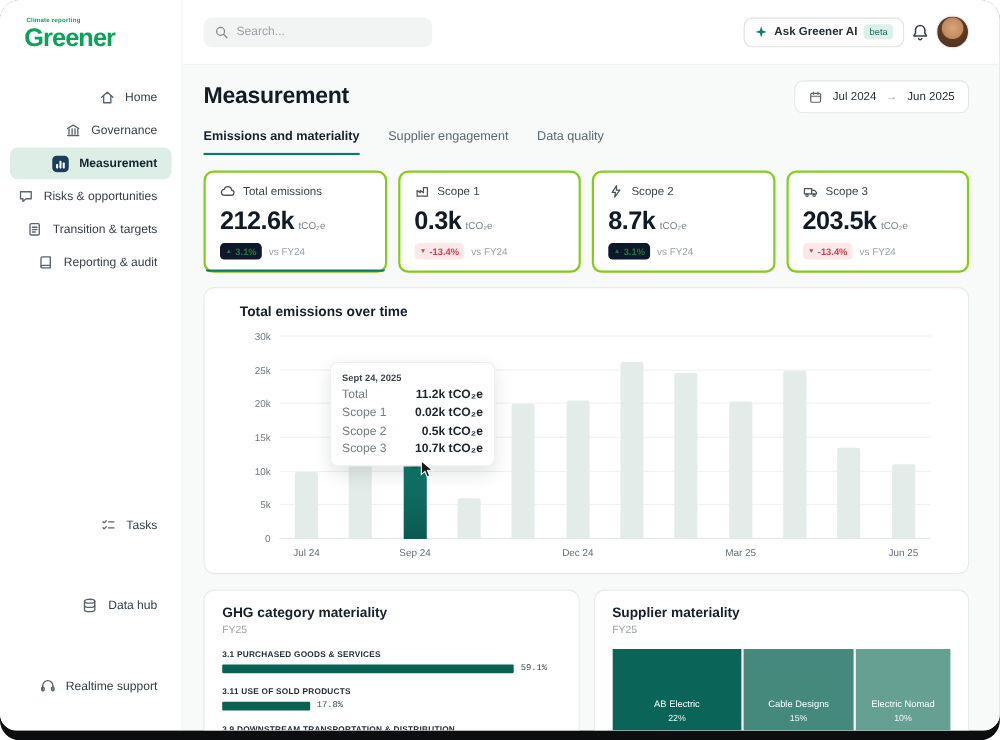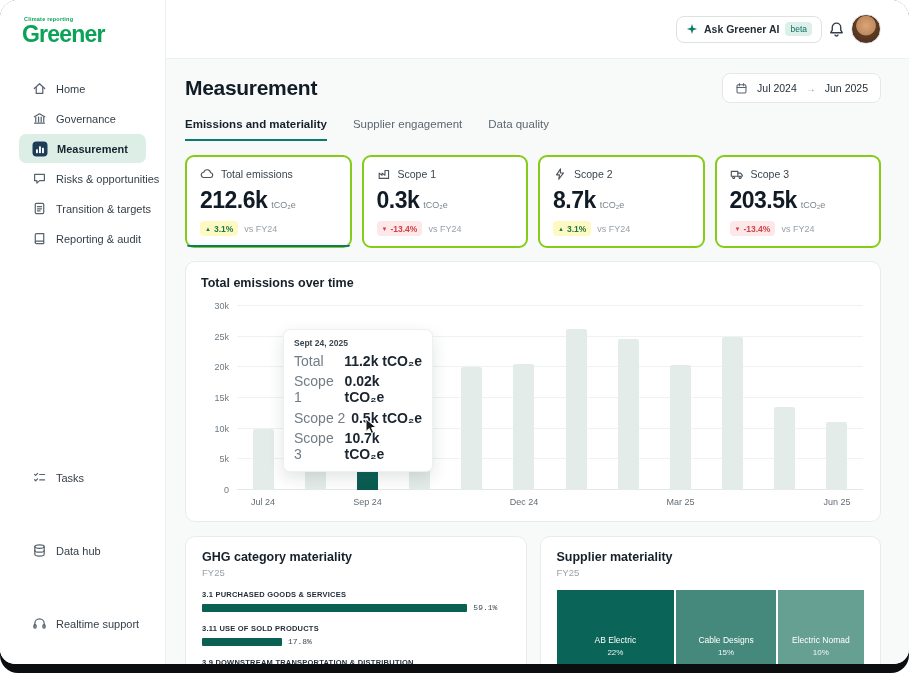--- a/index.html
+++ b/index.html
@@ -7,21 +7,21 @@
   .frame { position:relative; width:909px; height:673px; background:#0b0d0e; border-radius:18px; overflow:hidden; }
   .app { position:absolute; top:0; left:0; right:0; bottom:9px; background:#ffffff; border-radius:15px; overflow:hidden; display:flex; }
 
   
   .sidebar { width:166px; flex:0 0 166px; background:#fff; border-right:1px solid #edf0f0; display:flex; flex-direction:column; padding:16px 0 26px; }
   .logo { padding:0 22px 14px; cursor:pointer; }
   .tagline { font-size:5.5px; font-weight:700; color:#0aa257; letter-spacing:.04em; margin-left:2px; }
   .wordmark { font-size:23px; font-weight:800; color:#0aa257; letter-spacing:-0.8px; line-height:1.05; }
   .nav { margin-top:14px; display:flex; flex-direction:column; gap:1px; }
   .nav-footer { margin-top:auto;gap:44px; }
-  .nav-item { display:flex; align-items:center; gap:9px; height:29px; margin:0 19px; padding:0 13px; border-radius:7px; font-size:11px; color:#333e48; cursor:pointer; white-space:nowrap; }
+  .nav-item { display:flex; align-items:center; gap:9px; height:29px; margin:0 9px; padding:0 13px; border-radius:7px; font-size:11px; color:#333e48; cursor:pointer; white-space:nowrap;justify-content:flex-end; }
   .nav-item.active { background:#ddeee7; color:#14242e; font-weight:700; }
   .nav-item .ic { width:15px; height:15px; flex:0 0 15px; color:#58636d; }
   .meas-box { width:16px; height:16px; flex:0 0 16px; }
 
   
   .main { flex:1; display:flex; flex-direction:column; min-width:0; }
   .topbar { height:59px; flex:0 0 59px; background:#fff; border-bottom:1px solid #eef1f1; display:flex; align-items:center; padding:0 28px 0 19px; }
   .search { width:208px; height:27px; background:#f1f4f3; border-radius:8px; display:flex; align-items:center; gap:7px; padding:0 10px; cursor:text; }
   .search .ic { width:13px; height:13px; color:#7b858d; flex:0 0 13px; }
   .search input { flex:1; border:0; outline:0; background:transparent; font-size:11px; color:#333e48; font-family:inherit; }
@@ -48,44 +48,44 @@
   .kpis { display:grid; grid-template-columns:repeat(4,1fr); gap:10px; margin-top:14px; }
   .kpi { position:relative; background:#fff; border:2px solid #84cc16; border-radius:9px; padding:10px 13px 10px; cursor:pointer; }
   .kpi.selected::after { content:""; position:absolute; left:0; right:0; bottom:-1px; height:2.5px; background:#0e7a6c; border-radius:0 0 3px 3px; }
   .kpi-top { display:flex; align-items:center; gap:7px; font-size:10.5px; color:#3a454f; }
   .kpi-top .ic { width:14px; height:14px; color:#4a555f; flex:0 0 14px; }
   .kpi-value { display:flex; align-items:baseline; margin-top:6px; }
   .kpi-num { font-size:23px; font-weight:700; color:#101b25; letter-spacing:-0.5px; }
   .kpi-unit { font-size:9px; color:#7a848c; margin-left:4px; }
   .kpi-delta { display:flex; align-items:center; gap:6px; margin-top:7px; }
   .badge { padding:2.5px 5px; border-radius:4px; font-weight:700; font-size:8.5px; display:inline-flex; align-items:center; gap:3px; }
-  .badge-up { background:#fef9c3; color:#1b7a41; }
+  .badge-up { background:#0f172a; color:#1b7a41; }
   .badge-up::before { content:"▲"; font-size:6px; }
   .badge-down { background:#fce8e9; color:#d3404a; }
   .badge-down::before { content:"▼"; font-size:6px; }
   .vs { font-size:9px; color:#98a1a9; }
 
   
   .card { background:#fff; border:1px solid #e8ebeb; border-radius:10px; }
-  .chart-card { margin-top:13px; padding:14px 15px 10px; }
+  .chart-card { margin-top:13px; padding:14px 32px 10px; }
   .card h2 { font-size:12.5px; font-weight:700; color:#15202a; }
   .chart-area { position:relative; height:184px; margin:16px 2px 0 36px; }
   .gridline { position:absolute; left:0; right:0; height:1px; background:#eef2f1; }
   .gridline.baseline { background:#e3e8e7; }
   .ytick { position:absolute; left:-36px; width:28px; text-align:right; font-size:9px; color:#6f7a83; }
   .bars { position:absolute; inset:0; display:flex; align-items:flex-end; z-index:1; }
   .bar-col { flex:1; height:100%; display:flex; justify-content:center; align-items:flex-end; }
   .bar { width:21px; background:#e4ece9; border-radius:2px 2px 0 0; position:relative; }
   .bar-active { background:linear-gradient(180deg,#11786a 0%, #0a5a50 100%); }
   .handle { position:absolute; top:-4px; left:50%; transform:translateX(-50%); width:8px; height:8px; background:#fff; border:2px solid #0a584e; border-radius:50%; box-shadow:0 1px 2px rgba(0,0,0,.25); }
   .xaxis { position:relative; height:14px; margin:7px 2px 0 36px; }
   .xtick { position:absolute; top:0; transform:translateX(-50%); font-size:9px; color:#626d76; white-space:nowrap; }
   .tooltip { position:absolute; left:46px; top:23px; width:150px; background:#fff; border:1px solid #eef0f0; border-radius:7px; box-shadow:0 6px 16px rgba(20,30,40,.12); padding:8px 10px 9px; z-index:3; }
   .tt-title { font-size:8.5px; font-weight:600; color:#3a454f; margin-bottom:2px; }
-  .tt-row { display:flex; justify-content:space-between; font-size:14px; color:#717c85; margin-top:4.5px; }
+  .tt-row { display:flex; justify-content:space-between; font-size:11px; color:#717c85; margin-top:4.5px; }
   .tt-val { color:#1a252f; font-weight:700; }
   .cursor { position:absolute; left:128px; top:112px; z-index:4; width:13px; height:17px; }
 
   
   .bottom-row { display:grid; grid-template-columns:1fr 1fr; gap:13px; margin-top:14px; }
   .panel { padding:13px 16px; height:235px; overflow:hidden; }
   .subtitle { font-size:9.5px; color:#98a1a9; margin-top:3px; }
   .ghg-rows { margin-top:6px; }
   .ghg-row { margin-top:12px; }
   .ghg-label { font-size:7.5px; font-weight:700; color:#222d37; letter-spacing:.03em; }
@@ -180,20 +180,27 @@
               <rect x="2" y="9.3" width="2.4" height="3.6" rx="1.1"></rect>
               <rect x="11.6" y="9.3" width="2.4" height="3.6" rx="1.1"></rect>
             </svg>
         <span>Realtime support</span>
       </div>
     </nav>
   </aside>
 
   <div class="main">
     <header class="topbar">
+      <div class="search">
+        <svg class="ic" viewBox="0 0 16 16" fill="none" stroke="currentColor" stroke-width="1.4" stroke-linecap="round">
+              <circle cx="6.8" cy="6.8" r="4.4"></circle>
+              <path d="M10.2 10.2 L14 14"></path>
+            </svg>
+        <input type="text" placeholder="Search..." style="">
+      </div>
       <div class="topbar-right">
         <button class="ask-ai">
           <svg class="ic" viewBox="0 0 16 16" fill="currentColor">
                 <path d="M8 1.2 L9.6 6.4 L14.8 8 L9.6 9.6 L8 14.8 L6.4 9.6 L1.2 8 L6.4 6.4 Z"></path>
               </svg>
           <span>Ask Greener AI</span>
           <span class="beta">beta</span>
         </button>
         <svg class="bell" viewBox="0 0 16 16" fill="none" stroke="currentColor" stroke-width="1.3" stroke-linecap="round" stroke-linejoin="round">
               <path d="M8 2 a4 4 0 0 1 4 4 v2.6 l1.4 2.4 H2.6 L4 8.6 V6 a4 4 0 0 1 4 -4 Z"></path>

